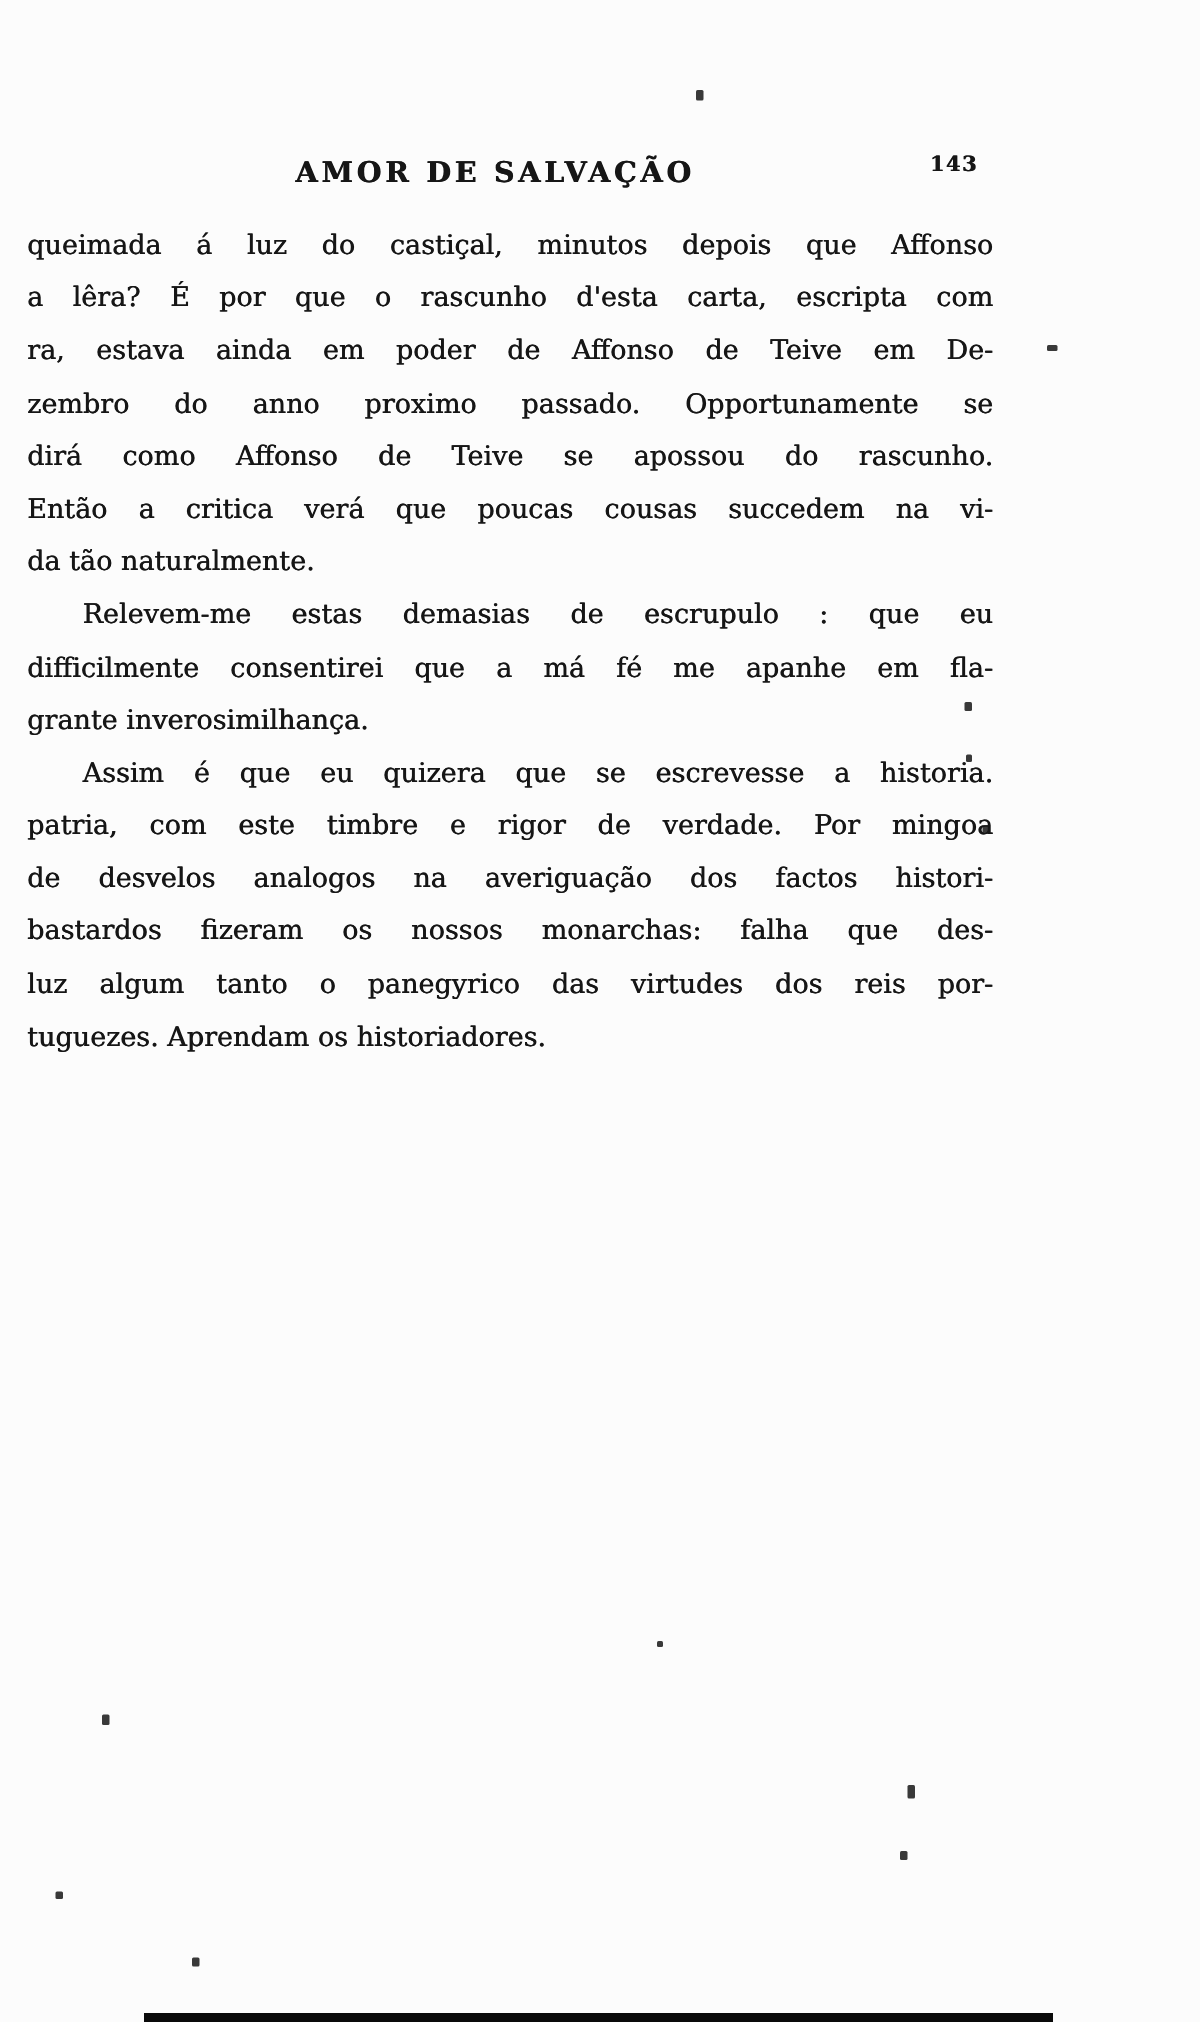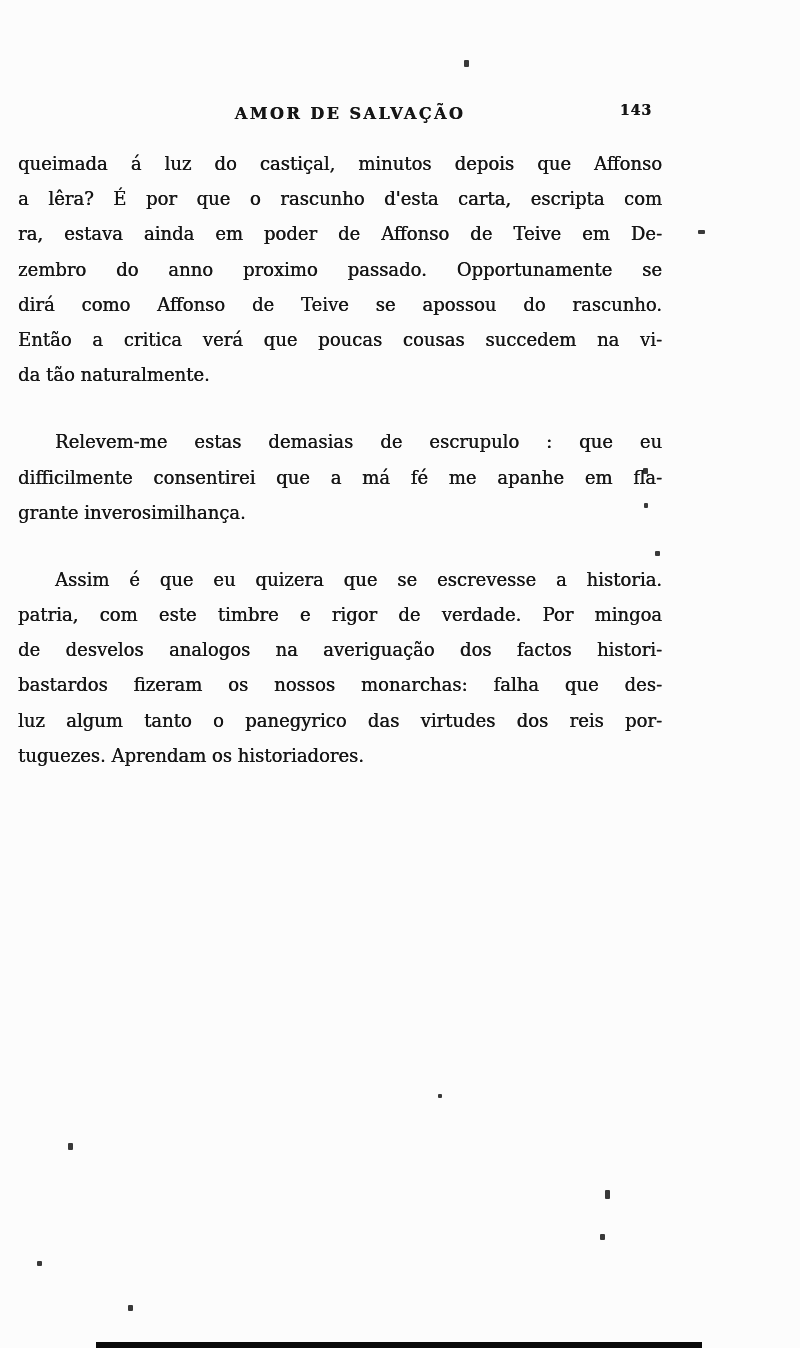--- a/index.html
+++ b/index.html
@@ -16,27 +16,26 @@
     color:var(--ink,#161616);
   }
   .running-header{
     position:absolute;
     top:104px;left:0;right:0;height:28px;
   }
   .header-title{
     position:absolute;
     left:330px;top:0;
     transform:translateX(-50%);
-    font-size:16px;
+    font-size:19px;
     font-weight:bold;
     letter-spacing:2.5px;
     white-space:nowrap;
     color:var(--ink,#161616);
     text-shadow:0.4px 0 0 currentColor;
-    margin-left:20px;
   }
   .page-number{
     position:absolute;
     right:148px;top:-2px;
     font-size:14px;
     font-weight:bold;
     letter-spacing:1px;
     color:var(--ink,#161616);
     text-shadow:0.4px 0 0 currentColor;
   }
@@ -53,21 +52,20 @@
     height:35.2px;
     white-space:normal;
     text-align:left;
   }
   .line.just{
     text-align:justify;
     text-align-last:justify;
   }
   .line.indent{
     padding-left:37px;
-    margin-top:32px;
   }
   .speck{
     position:absolute;
     background:var(--ink,#161616);
     border-radius:1px;
     opacity:.85;
   }
   .bottom-bar{
     position:absolute;
     left:96px;bottom:0;

